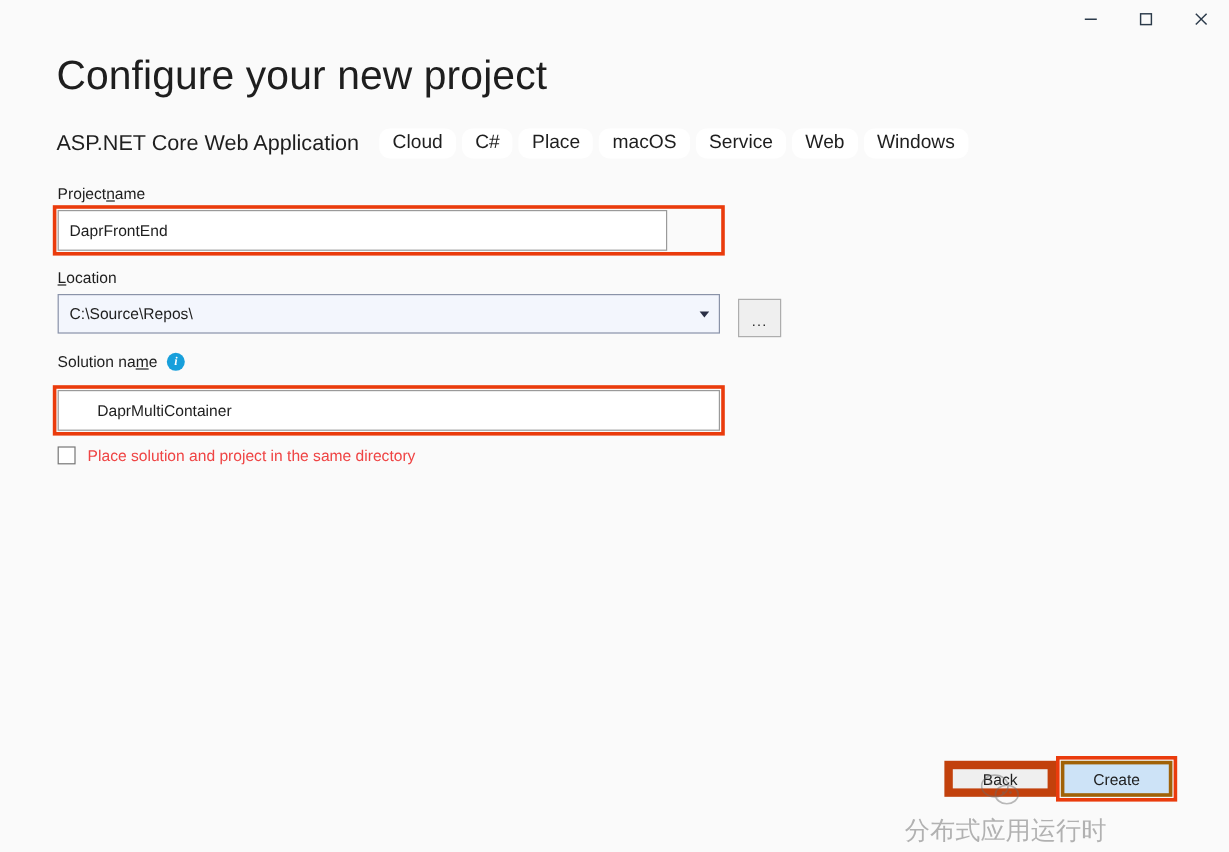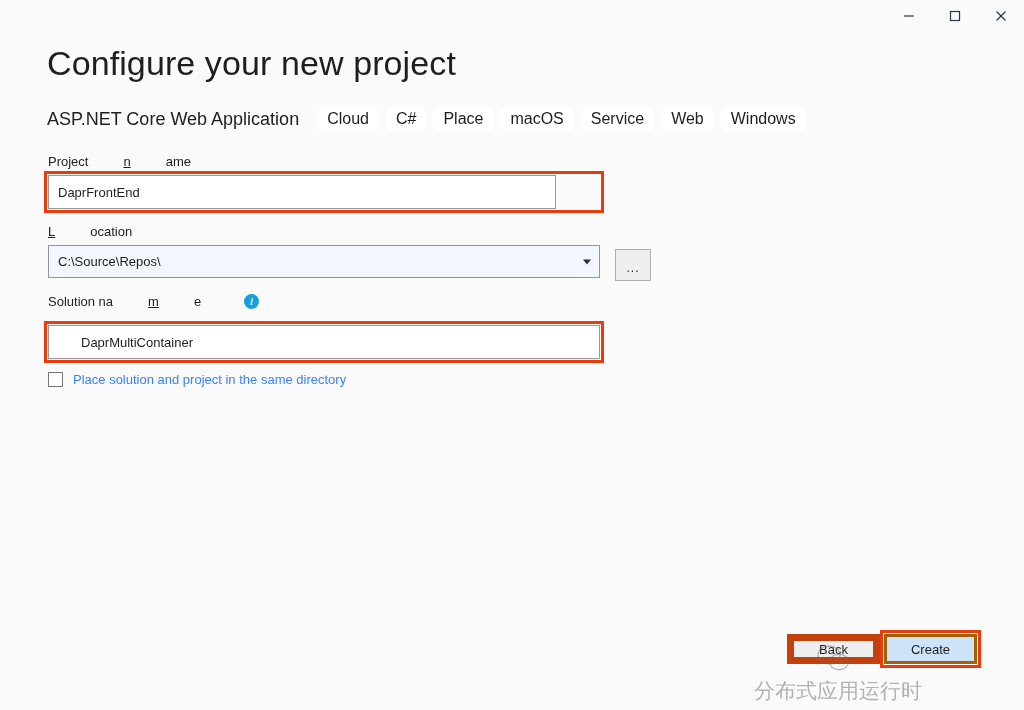--- a/index.html
+++ b/index.html
@@ -80,21 +80,20 @@
   }
 
   
   .field-label {
     position: absolute;
     font-size: 13px;
     color: #1e1e1e;
     white-space: nowrap;
     display: flex;
     align-items: flex-end;
-    gap: 35px;
   }
   .field-label .acc { text-decoration: underline; }
 
   .info-icon {
     display: inline-block;
     width: 15px;
     height: 15px;
     border-radius: 50%;
     background: #179fdb;
     color: #ffffff;
@@ -172,21 +171,21 @@
     align-items: center;
   }
   .checkbox {
     width: 15px;
     height: 15px;
     box-sizing: border-box;
     border: 1px solid #767676;
     background: #ffffff;
     margin-right: 10px;
   }
-  .checkrow .lbl { font-size: 13px; color: #3b82f6; white-space: nowrap; }
+  .checkrow .lbl { font-size: 13px; color: #ef4444; white-space: nowrap; }
 
   
   .btn {
     position: absolute;
     box-sizing: border-box;
     font-size: 13px;
     display: flex;
     align-items: center;
     justify-content: center;
     color: #1e1e1e;

